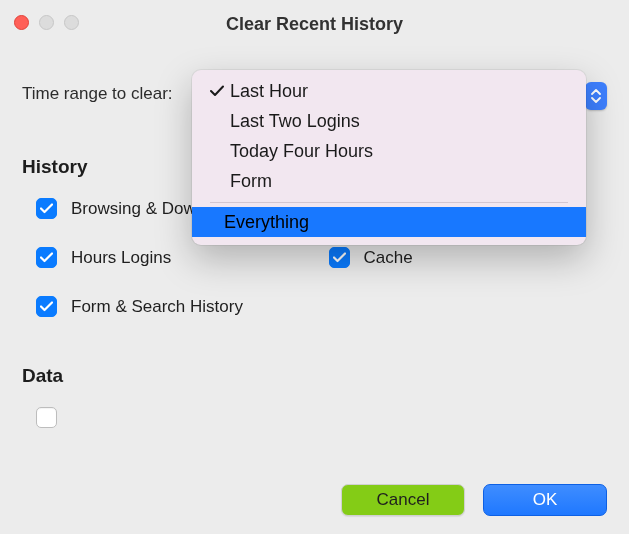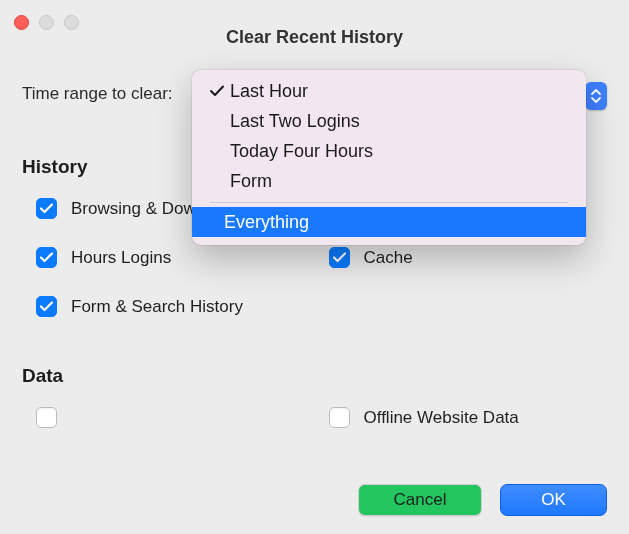--- a/index.html
+++ b/index.html
@@ -10,21 +10,21 @@
     background: #ececec;
     font-family: -apple-system, "Helvetica Neue", Helvetica, Arial, sans-serif;
     font-size: 17px;
     color: #1a1a1a;
     position: relative;
     overflow: hidden;
   }
   .titlebar {
     height: 48px;
     display: flex;
-    align-items: flex-end;
+    align-items: center;
     position: relative;
   }
   .traffic-lights {
     position: absolute;
     left: 14px;
     top: 15px;
     display: flex;
     gap: 10px;
     align-items: center;
   }
@@ -124,27 +124,27 @@
     border-radius: 7px;
     font-size: 17px;
     display: flex;
     align-items: center;
     justify-content: center;
     cursor: pointer;
     box-sizing: border-box;
   }
   .btn.secondary {
     width: 124px;
-    background: #22c55e;
+    background: #84cc16;
     border: 1px solid #d0d0d0;
     color: #1f1f1f;
     box-shadow: 0 1px 1px rgba(0,0,0,0.08);
   }
   .btn.primary {
-    width: 107px;
+    width: 124px;
     background: linear-gradient(#3f8dff, #1f78ff);
     border: 1px solid #0d60e4;
     color: #ffffff;
   }
   
   .dropdown {
     position: absolute;
     left: 192px;
     top: 70px;
     width: 394px;
@@ -164,21 +164,21 @@
     color: #1a1a1a;
     position: relative;
   }
   .dd-item .tick {
     width: 22px;
     display: inline-flex;
     justify-content: center;
     margin-right: 2px;
     color: #1a1a1a;
   }
-  .dd-item.hl { background: #1878ff; color: #ffffff; padding-left: 8px; }
+  .dd-item.hl { background: #1878ff; color: #000000; padding-left: 8px; }
   .dd-sep {
     margin: 6px 18px 4px 18px;
     height: 1px;
     background: #d3c6d1;
   }
   .full-span { grid-column: 1 / -1; }
 </style>
 </head>
 <body>
 
@@ -242,24 +242,20 @@
       </div>
       <span class="chk-label">Form &amp; Search History</span>
     </div>
   </div>
 
   <div class="section-hdr">Data</div>
 
   <div class="check-grid" style="margin-bottom:0;">
     <div class="check-item">
       <div class="cbx unchecked"></div>
-    </div>
-    <div class="check-item">
-      <div class="cbx unchecked"></div>
-      <span class="chk-label">Offline Website Data</span>
     </div>
   </div>
 
 </div>
 
 <div class="dropdown">
   <div class="dd-item">
     <span class="tick">
       <svg width="14" height="12" viewBox="0 0 14 12">
           <path d="M1 6 L5 10 L13 1.5" stroke="#1a1a1a" stroke-width="2" fill="none" stroke-linecap="round" stroke-linejoin="round"></path>

